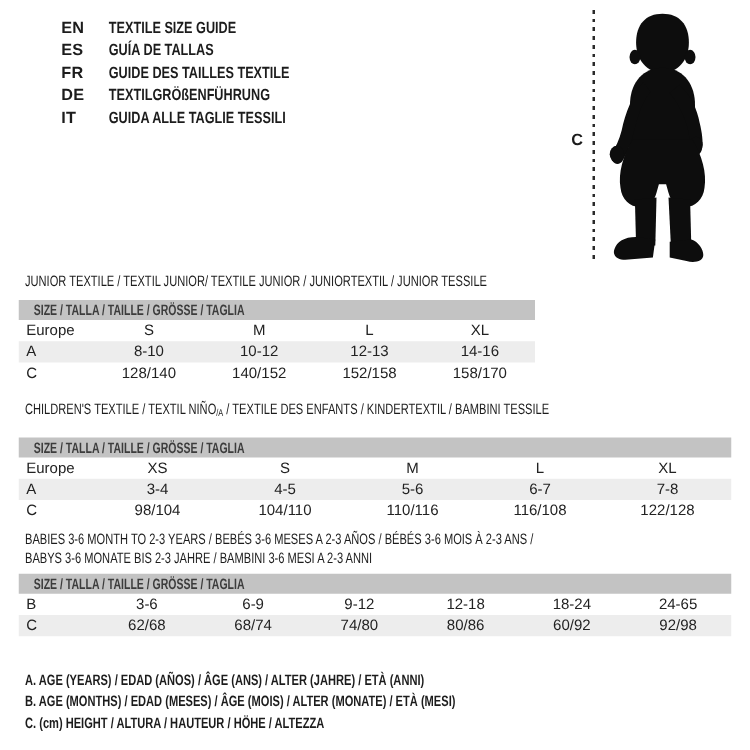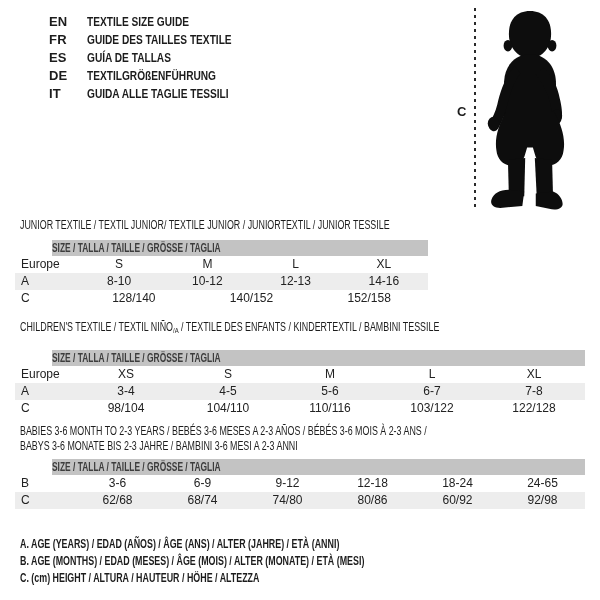--- a/index.html
+++ b/index.html
@@ -27,42 +27,42 @@
   }
   .figure-label { left:457px; top:104px; font-size:13px; font-weight:bold; }
   .baby-svg { left:482px; top:7px; }
 
   
   .tbl-title { font-size:12px; font-weight:normal; line-height:15px; white-space:nowrap; }
   .subscript { font-size:8px; vertical-align:-2px; }
   .size-table { position:absolute; }
   .size-header {
     height:16px; line-height:16px; background:#c3c3c3; color:#3c3c3c;
-    font-size:12px; font-weight:bold; padding-left:0; box-sizing:border-box;margin-left:37px;
+    font-size:12px; font-weight:bold; padding-left:12px; box-sizing:border-box;
   }
   .t-row { display:flex; height:17px; line-height:17px; font-size:12px; color:#222; }
   .t-row.shaded { background:#ededed; }
   .t-label { width:60px; padding-left:6px; box-sizing:border-box; text-align:left; }
   .t-cell { flex:1; text-align:center; }
 
   
   .legend { top:536px; left:20px; font-size:12px; font-weight:bold; line-height:17px; }
 </style>
 </head>
 <body>
 
 <div class="abs lang-list">
   <div class="lang-row">
     <span class="lang-code">EN</span><span class="narrow">TEXTILE SIZE GUIDE</span>
   </div>
   <div class="lang-row">
-    <span class="lang-code">FR</span><span class="narrow">GUIDE DES TAILLES TEXTILE</span>
+    <span class="lang-code">ES</span><span class="narrow">GUÍA DE TALLAS</span>
   </div>
   <div class="lang-row">
-    <span class="lang-code">ES</span><span class="narrow">GUÍA DE TALLAS</span>
+    <span class="lang-code">FR</span><span class="narrow">GUIDE DES TAILLES TEXTILE</span>
   </div>
   <div class="lang-row">
     <span class="lang-code">DE</span><span class="narrow">TEXTILGRÖßENFÜHRUNG</span>
   </div>
   <div class="lang-row">
     <span class="lang-code">IT</span><span class="narrow">GUIDA ALLE TAGLIE TESSILI</span>
   </div>
 </div>
 
 <div class="abs dash-line"></div>
@@ -110,20 +110,21 @@
     <span class="t-cell">8-10</span>
     <span class="t-cell">10-12</span>
     <span class="t-cell">12-13</span>
     <span class="t-cell">14-16</span>
   </div>
   <div class="t-row">
     <span class="t-label">C</span>
     <span class="t-cell">128/140</span>
     <span class="t-cell">140/152</span>
     <span class="t-cell">152/158</span>
+    <span class="t-cell">158/170</span>
   </div>
 </div>
 
 <div class="abs tbl-title" style="left:20px; top:320px;">
   <span class="cond"><span>CHILDREN'S TEXTILE / TEXTIL NIÑO</span><span class="subscript">/A</span><span> / TEXTILE DES ENFANTS / KINDERTEXTIL / BAMBINI TESSILE</span></span>
 </div>
 <div class="size-table" style="left:15px; top:350px; width:570px;">
   <div class="size-header">
     <span class="condh">SIZE / TALLA / TAILLE / GRÖSSE / TAGLIA</span>
   </div>
@@ -141,21 +142,21 @@
     <span class="t-cell">4-5</span>
     <span class="t-cell">5-6</span>
     <span class="t-cell">6-7</span>
     <span class="t-cell">7-8</span>
   </div>
   <div class="t-row">
     <span class="t-label">C</span>
     <span class="t-cell">98/104</span>
     <span class="t-cell">104/110</span>
     <span class="t-cell">110/116</span>
-    <span class="t-cell">103/122</span>
+    <span class="t-cell">116/108</span>
     <span class="t-cell">122/128</span>
   </div>
 </div>
 
 <div class="abs tbl-title" style="left:20px; top:424px;">
   <div><span class="cond">BABIES 3-6 MONTH TO 2-3 YEARS / BEBÉS 3-6 MESES A 2-3 AÑOS / BÉBÉS 3-6 MOIS À 2-3 ANS /</span></div>
   <div><span class="cond">BABYS 3-6 MONATE BIS 2-3 JAHRE / BAMBINI 3-6 MESI A 2-3 ANNI</span></div>
 </div>
 <div class="size-table" style="left:15px; top:459px; width:570px;">
   <div class="size-header">

